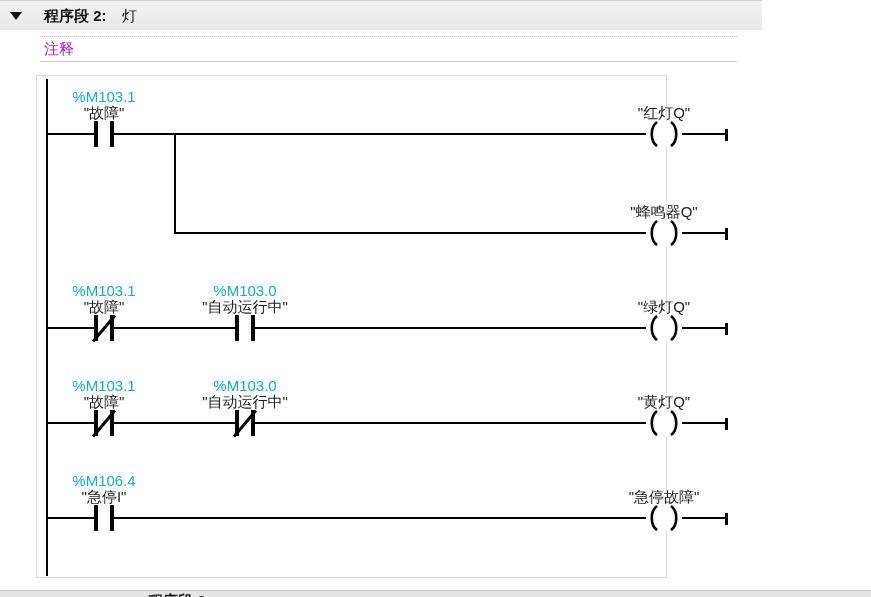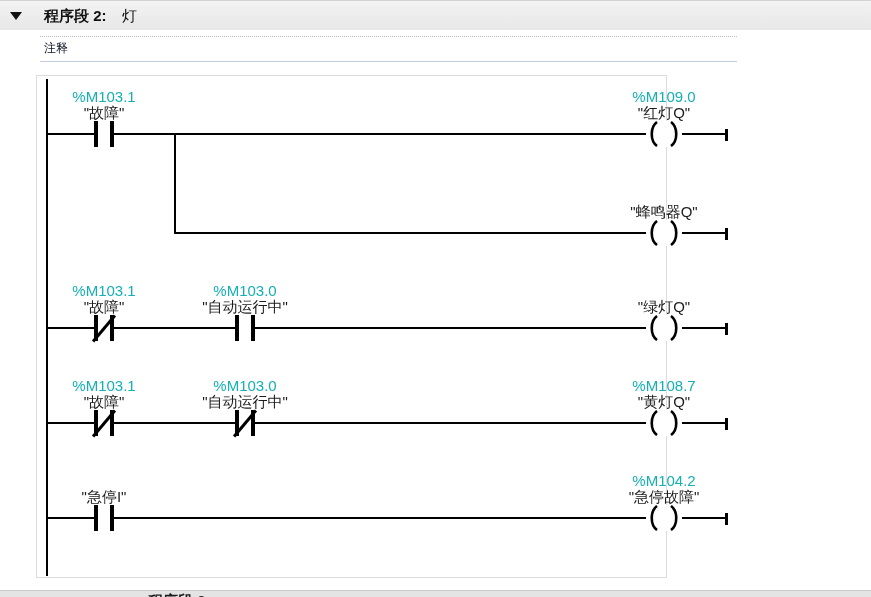--- a/index.html
+++ b/index.html
@@ -2,37 +2,37 @@
 <html><head>
 <meta charset="utf-8">
 <style>
   html,body{margin:0;padding:0;background:#fff;}
   #screen{
     position:relative;width:871px;height:597px;overflow:hidden;background:#fff;
     font-family:"Liberation Sans","DejaVu Sans",sans-serif;
   }
   
   .net-header{
-    position:absolute;left:0;top:0;width:871px;height:30px;
+    position:absolute;left:0;top:0;width:762px;height:30px;
     background:linear-gradient(#f3f3f3,#e7e7e7);
     border-top:1px solid #d2d2d2;box-sizing:border-box;
   }
   .tri{
     position:absolute;left:10px;top:11px;width:0;height:0;
     border-left:6px solid transparent;border-right:6px solid transparent;
     border-top:8px solid #111;
   }
   .net-label{position:absolute;left:44px;top:6px;font-size:15px;font-weight:bold;color:#111;white-space:nowrap;}
   .net-title{position:absolute;left:122px;top:6px;font-size:15px;color:#111;white-space:nowrap;}
   
   .comment-field{
     position:absolute;left:40px;top:36px;width:697px;height:22px;
     border-top:1px dotted #bdbdbd;
   }
-  .comment-text{position:absolute;left:4px;top:3px;font-size:12px;color:#0f172a;}
+  .comment-text{position:absolute;left:4px;top:3px;font-size:15px;color:#a21caf;}
   .comment-sep{position:absolute;left:40px;top:61px;width:697px;height:0;border-top:1px solid #c3cbde;}
   
   .ladder-box{
     position:absolute;left:36px;top:75px;width:631px;height:503px;
     border:1px solid #dcdcdc;background:#fff;box-sizing:border-box;
   }
   .wire{position:absolute;height:2px;background:#000;}
   .vwire{position:absolute;width:2px;background:#000;}
   .tick{position:absolute;width:3px;height:12px;background:#000;}
   .lbl{position:absolute;width:180px;text-align:center;font-size:15px;line-height:16px;white-space:nowrap;}
@@ -77,21 +77,20 @@
       <div class="wire" style="left: 9px; top: 441px; width: 679px;"></div>
       <div class="vwire" style="left: 137px; top: 57px; height: 101px;"></div>
       <div class="tick" style="left: 688px; top: 53px;"></div>
       <div class="tick" style="left: 688px; top: 152px;"></div>
       <div class="tick" style="left: 688px; top: 247px;"></div>
       <div class="tick" style="left: 688px; top: 342px;"></div>
       <div class="tick" style="left: 688px; top: 437px;"></div>
       <div class="lbl addr" style="left: -23px; top: 13px;">%M103.1</div>
       <div class="lbl nm" style="left: -23px; top: 29px;">"故障"</div>
       <div class="contact" style="left: 57px; top: 45px;"></div>
-      <div class="lbl addr" style="left: 537px; top: 13px;">%M109.0</div>
       <div class="lbl nm" style="left: 537px; top: 29px;">"红灯Q"</div>
       <div class="coil" style="left: 609px; top: 45px;">
         <svg width="36" height="26" viewBox="0 0 36 26">
           <path d="M11 1 C 4 6 4 20 11 25" stroke="#000" stroke-width="2.6" fill="none"></path>
           <path d="M25 1 C 32 6 32 20 25 25" stroke="#000" stroke-width="2.6" fill="none"></path>
         </svg>
       </div>
       <div class="lbl nm" style="left: 537px; top: 128px;">"蜂鸣器Q"</div>
       <div class="coil" style="left: 609px; top: 144px;">
         <svg width="36" height="26" viewBox="0 0 36 26">
@@ -117,31 +116,30 @@
       <div class="lbl addr" style="left: -23px; top: 302px;">%M103.1</div>
       <div class="lbl nm" style="left: -23px; top: 318px;">"故障"</div>
       <div class="contact" style="left: 57px; top: 334px;">
         <div class="slash"></div>
       </div>
       <div class="lbl addr" style="left: 118px; top: 302px;">%M103.0</div>
       <div class="lbl nm" style="left: 118px; top: 318px;">"自动运行中"</div>
       <div class="contact" style="left: 198px; top: 334px;">
         <div class="slash"></div>
       </div>
-      <div class="lbl addr" style="left: 537px; top: 302px;">%M108.7</div>
       <div class="lbl nm" style="left: 537px; top: 318px;">"黄灯Q"</div>
       <div class="coil" style="left: 609px; top: 334px;">
         <svg width="36" height="26" viewBox="0 0 36 26">
           <path d="M11 1 C 4 6 4 20 11 25" stroke="#000" stroke-width="2.6" fill="none"></path>
           <path d="M25 1 C 32 6 32 20 25 25" stroke="#000" stroke-width="2.6" fill="none"></path>
         </svg>
       </div>
+      <div class="lbl addr" style="left: -23px; top: 397px;">%M106.4</div>
       <div class="lbl nm" style="left: -23px; top: 413px;">"急停I"</div>
       <div class="contact" style="left: 57px; top: 429px;"></div>
-      <div class="lbl addr" style="left: 537px; top: 397px;">%M104.2</div>
       <div class="lbl nm" style="left: 537px; top: 413px;">"急停故障"</div>
       <div class="coil" style="left: 609px; top: 429px;">
         <svg width="36" height="26" viewBox="0 0 36 26">
           <path d="M11 1 C 4 6 4 20 11 25" stroke="#000" stroke-width="2.6" fill="none"></path>
           <path d="M25 1 C 32 6 32 20 25 25" stroke="#000" stroke-width="2.6" fill="none"></path>
         </svg>
       </div>
     </div>
 
   <div class="next-strip">

